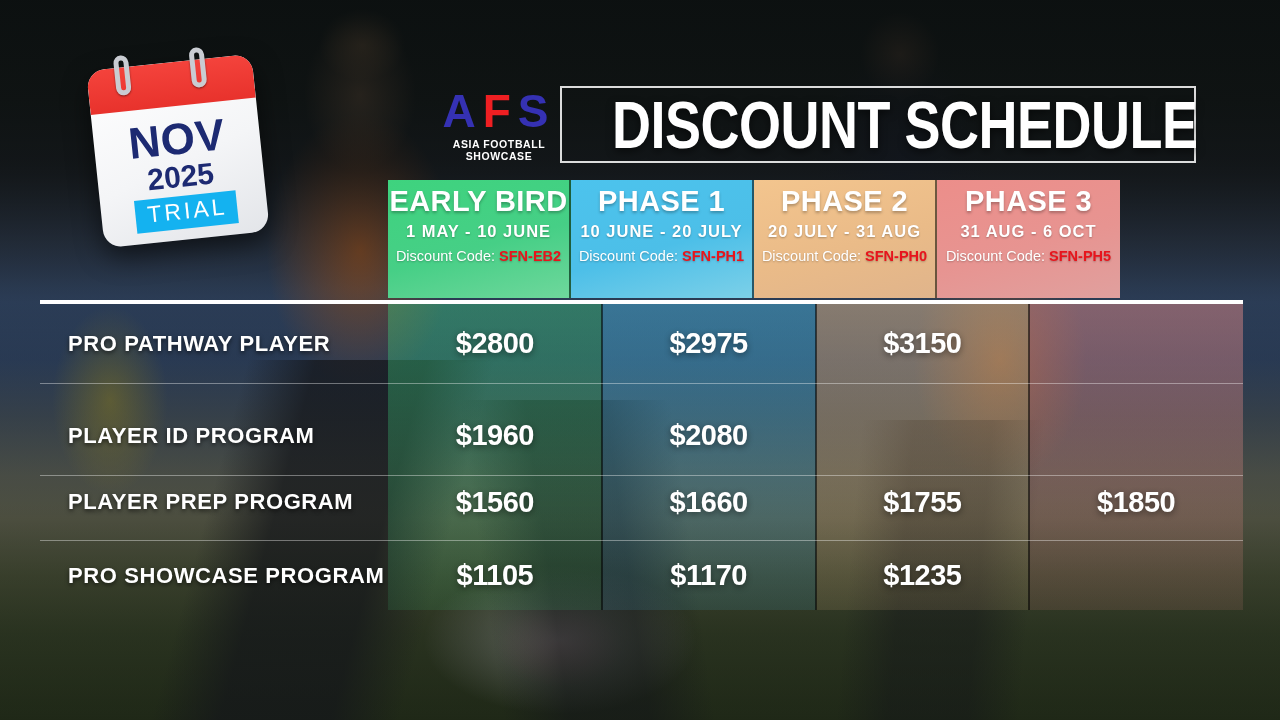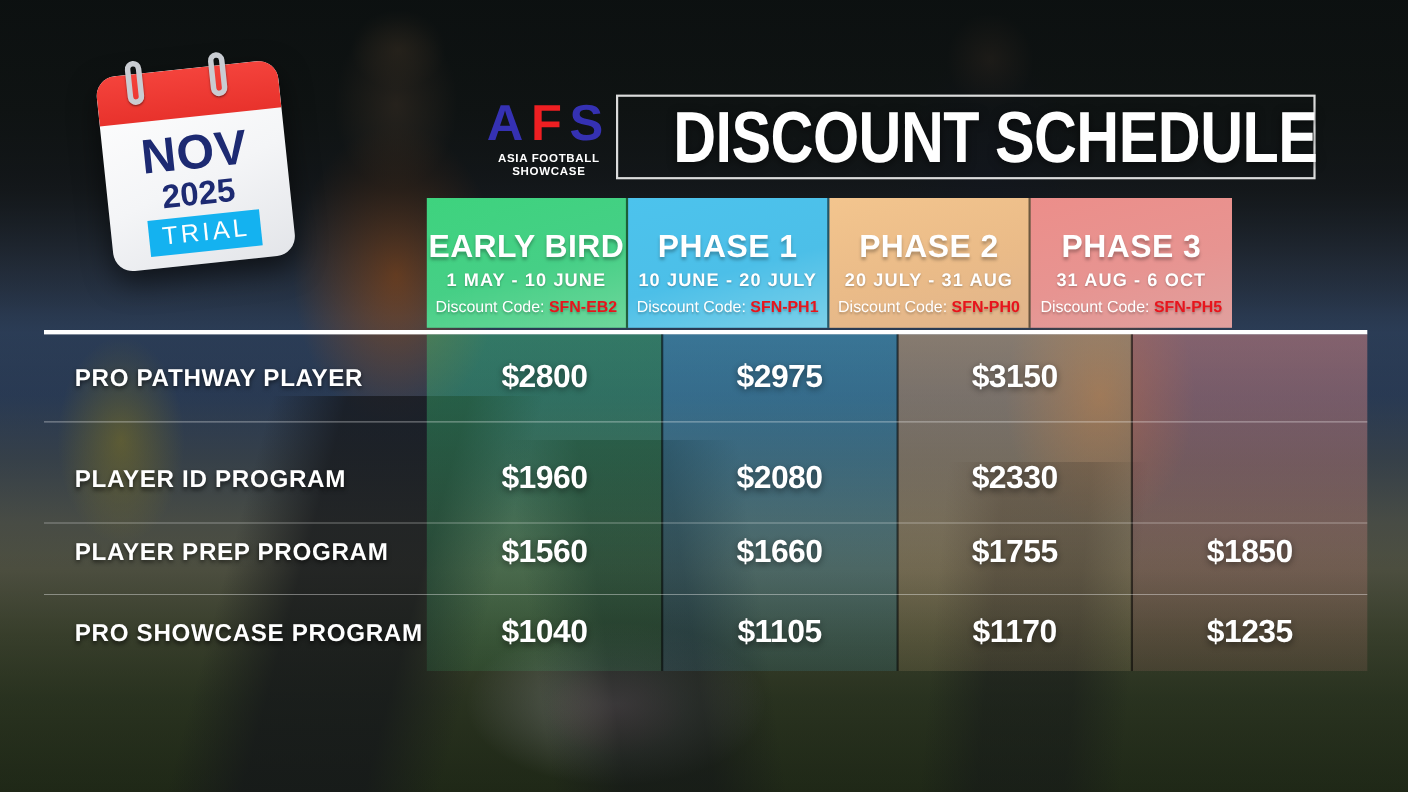--- a/index.html
+++ b/index.html
@@ -155,21 +155,21 @@
   }
 
   .header-row {
     position: absolute; left: 348px; top: 0;
     width: 855px; height: 118px;
     display: flex;
   }
   .hcell {
     position: relative;
     width: 183px; height: 118px;
-    padding-top: 30px;
+    padding-top: 6px;
     text-align: center;
     color: #ffffff;
     border-right: 2px solid rgba(0,0,0,.55);
   }
   .hcell:last-child { border-right: none; }
   .hcell.c0 { background: linear-gradient(165deg, #3ed37e 0%, #46cf86 55%, #6fd79c 100%); }
   .hcell.c1 { background: linear-gradient(165deg, #4cc3ed 0%, #4cbfe8 55%, #7cd0e8 100%); }
   .hcell.c2 { background: linear-gradient(165deg, #f3c58e 0%, #eabb88 55%, #e0b48b 100%); }
   .hcell.c3 { background: linear-gradient(165deg, #ec8e8a 0%, #e79491 55%, #e0a09e 100%); }
 
@@ -313,34 +313,32 @@
         <div class="rlabel">PRO PATHWAY PLAYER</div>
         <div class="price">$2800</div>
         <div class="price">$2975</div>
         <div class="price">$3150</div>
       </div>
 
       <div class="trow r1">
         <div class="rlabel">PLAYER ID PROGRAM</div>
         <div class="price">$1960</div>
         <div class="price">$2080</div>
-        <div class="price">$2330</div>
       </div>
 
       <div class="trow r2">
         <div class="rlabel">PLAYER PREP PROGRAM</div>
         <div class="price">$1560</div>
         <div class="price">$1660</div>
         <div class="price">$1755</div>
         <div class="price">$1850</div>
       </div>
 
       <div class="trow r3">
         <div class="rlabel">PRO SHOWCASE PROGRAM</div>
-        <div class="price">$1040</div>
         <div class="price">$1105</div>
         <div class="price">$1170</div>
         <div class="price">$1235</div>
       </div>
     </div>
 
   </div>
 </div>
 
 </body></html>

